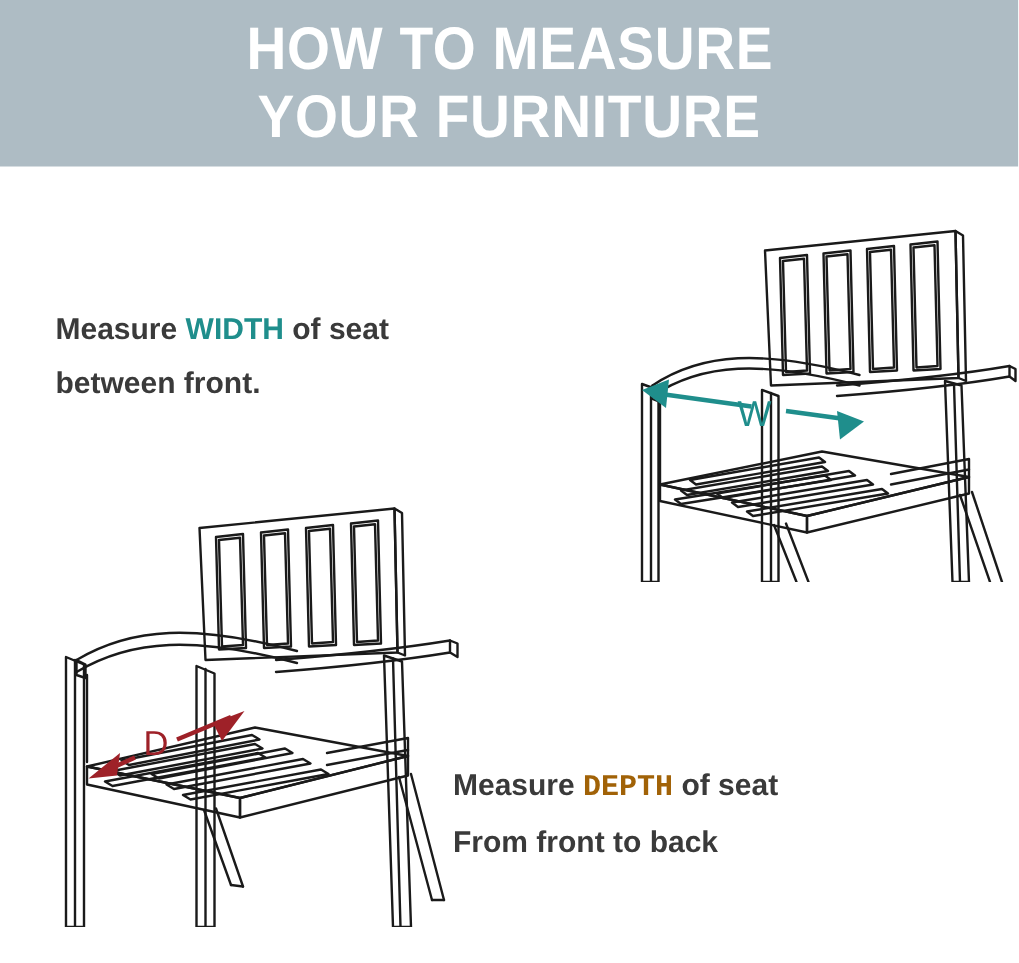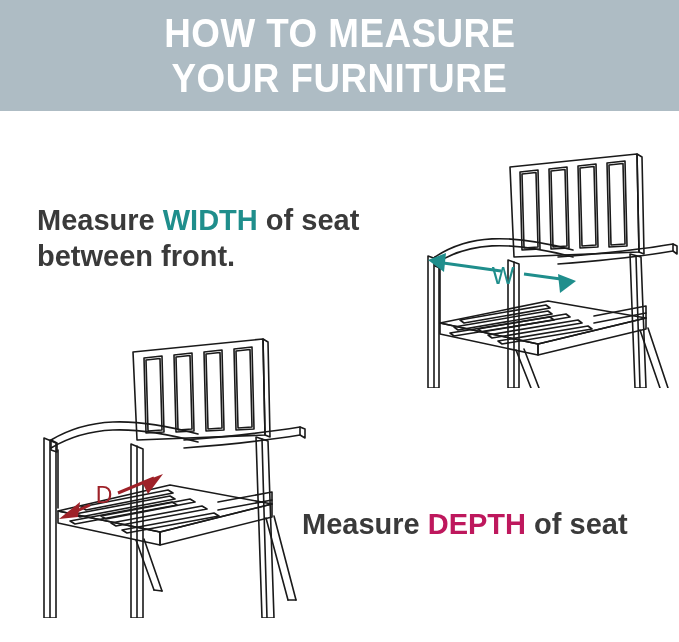--- a/index.html
+++ b/index.html
@@ -40,34 +40,34 @@
     white-space: nowrap;
     text-align: center;
   }
 
   
   .caption {
     position: absolute;
     color: #3a3a3a;
     font-family: "Liberation Sans", sans-serif;
     font-weight: 700;
-    font-size: 29px;
+    font-size: 20px;
     line-height: 36px;
     white-space: nowrap;
   }
   #caption-width {
     left: 37px;
     top: 202px;
   }
   #caption-depth {
     left: 302px;
     top: 506px;
   }
   .kw-width { color: #1f8e8c; }
-  .kw-depth { color: #be185d; }
+  .kw-depth { color: #a16207; font-family: Liberation Mono, monospace; }
 
   
   .chair-svg {
     position: absolute;
   }
   #chair-top-svg { left: 398px; top: 138px; }
   #chair-bottom-svg { left: 18px; top: 318px; }
 
   .dim-label {
     font-family: "Liberation Sans", sans-serif;
@@ -84,20 +84,21 @@
     <div class="title-line">YOUR FURNITURE</div>
   </div>
 
   <div class="caption" id="caption-width">
     <div><span>Measure </span><span class="kw-width">WIDTH</span><span> of seat</span></div>
     <div>between front.</div>
   </div>
 
   <div class="caption" id="caption-depth">
     <div><span>Measure </span><span class="kw-depth">DEPTH</span><span> of seat</span></div>
+    <div>From front to back</div>
   </div>
 
   <svg id="chair-top-svg" class="chair-svg" width="281" height="250" viewBox="0 0 281 250">
     <g fill="none" stroke="#1a1a1a" stroke-width="1.6" stroke-linejoin="round" stroke-linecap="round">
 
       <path d="M112 29 L239 16 L241 114 L116 119 Z"></path>
       <path d="M239 16 L244 19 L246 116 L241 114 Z"></path>
 
       <path d="M122 34 L140 32 L142 111 L124 112 Z"></path>
       <path d="M124 36 L138 34.5 L140 109 L126 110 Z"></path>

